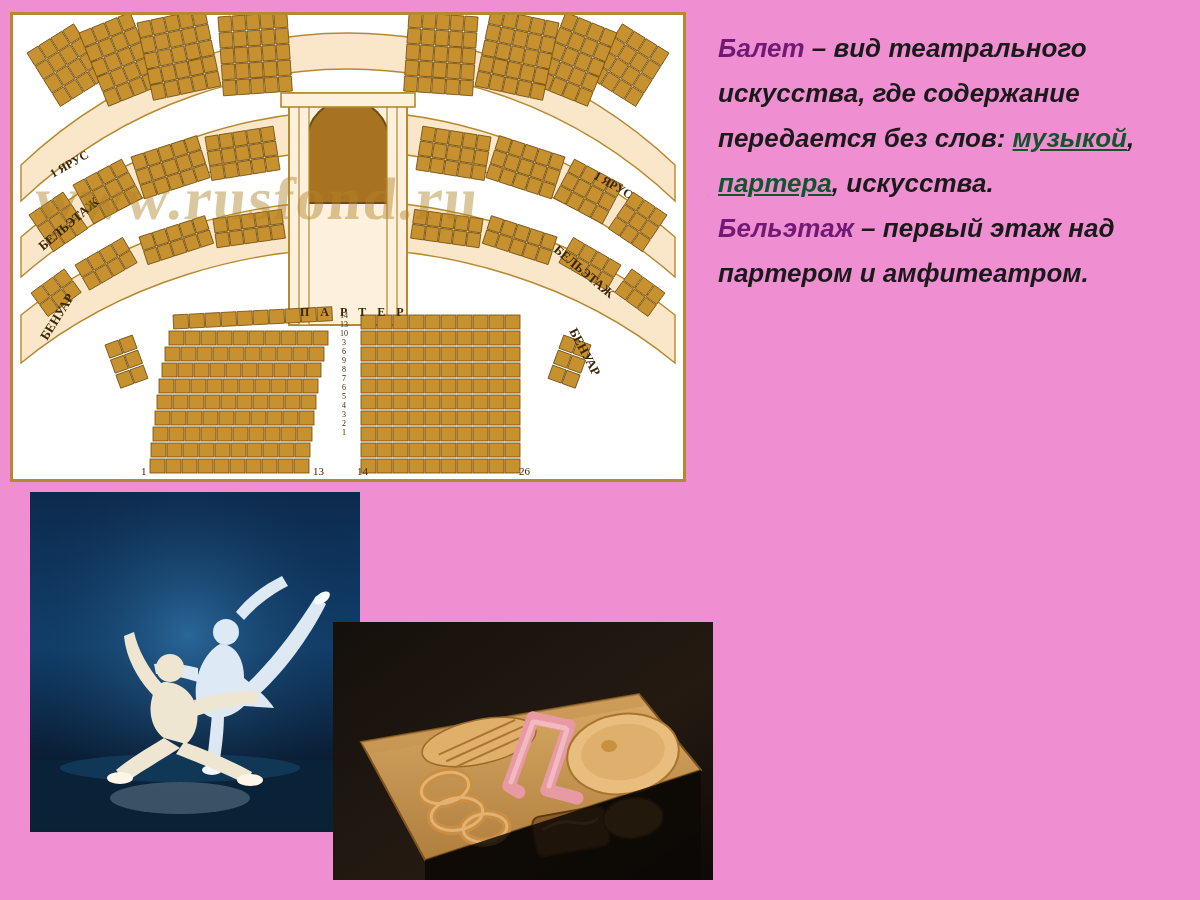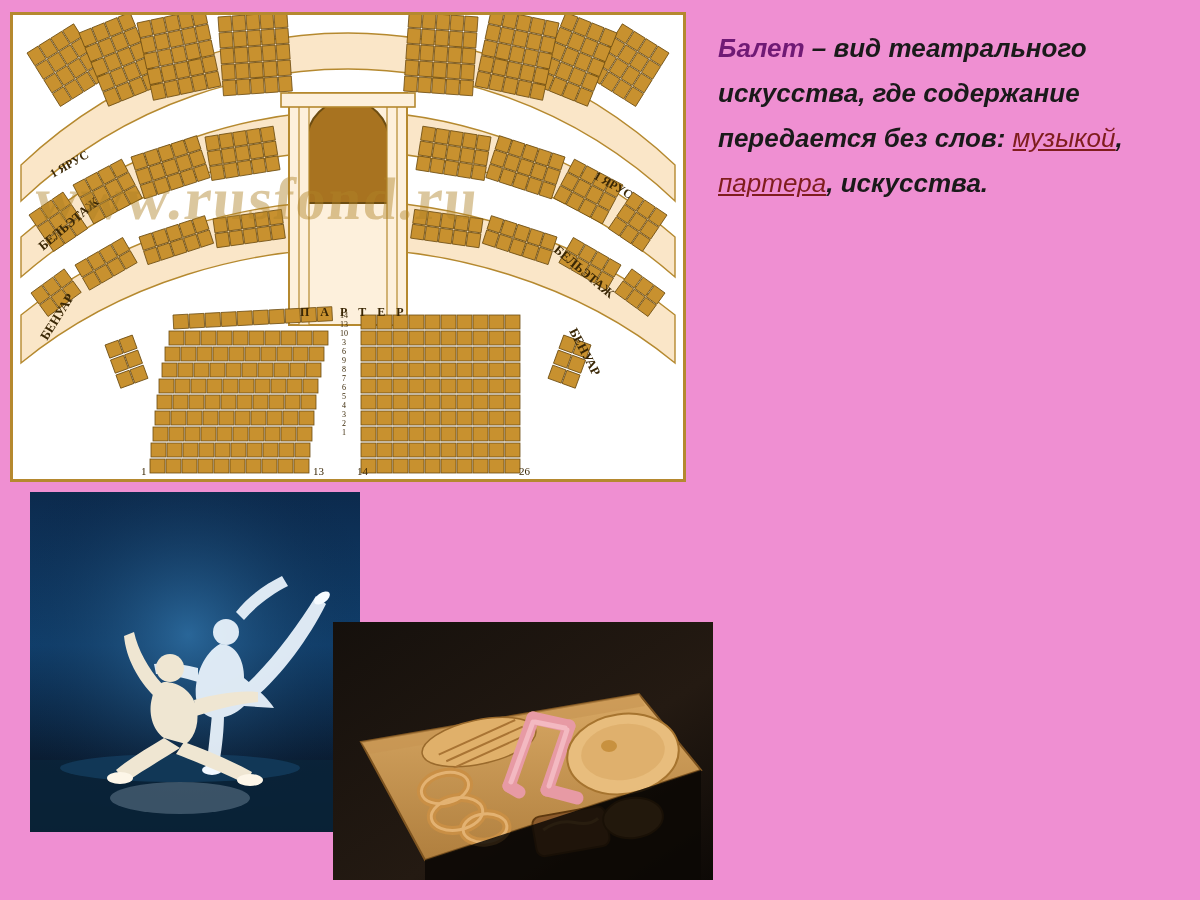--- a/index.html
+++ b/index.html
@@ -101,23 +101,23 @@
     font-weight: bold;
     font-style: italic;
     color: #1a1a1a;
   }
   .term {
     color: #701a75;
     font-weight: bold;
     font-style: italic;
   }
   .lnk {
-    color: #7f1d1d;
+    color: #14532d;
     text-decoration: underline;
-    font-weight: normal;
+    font-weight: bold;
     font-style: italic;
   }
   .para { margin: 0; }
   .norm { font-style: italic; font-weight: bold; }
 </style>
 </head>
 <body>
 
 <div class="slide">
 
@@ -1014,18 +1014,21 @@
       <path d="M92,238 L368,148 L368,258 L92,258 Z" fill="#0c0805" opacity="0.85"></path>
     </svg>
   </div>
 
   <div class="text-col">
 
     <p class="para">
       <span class="term">Балет</span><span class="norm"> – </span><span class="norm">вид театрального искусства, где содержание передается без слов: </span><a class="lnk" href="#">музыкой</a><span class="norm">, </span><a class="lnk" href="#">партера</a><span class="norm">, искусства.</span>
     </p>
 
+    <p class="para">
+      <span class="term">Бельэтаж</span><span class="norm"> – </span><span class="norm">первый этаж над партером и амфитеатром.</span>
+    </p>
 
 
 
   </div>
 
 </div>
 
 </body></html>

